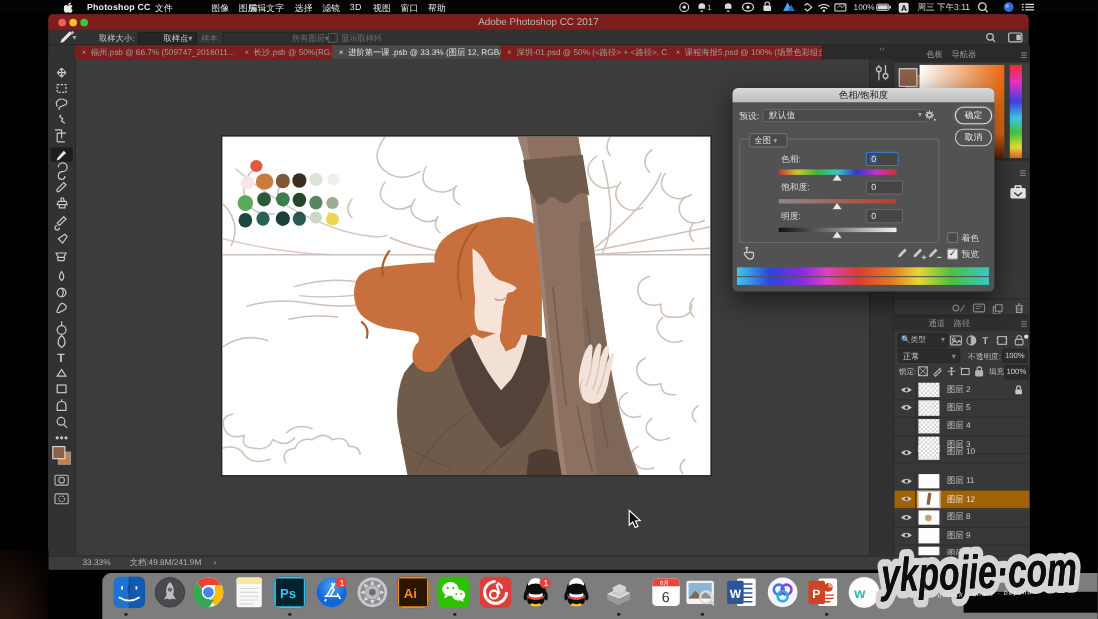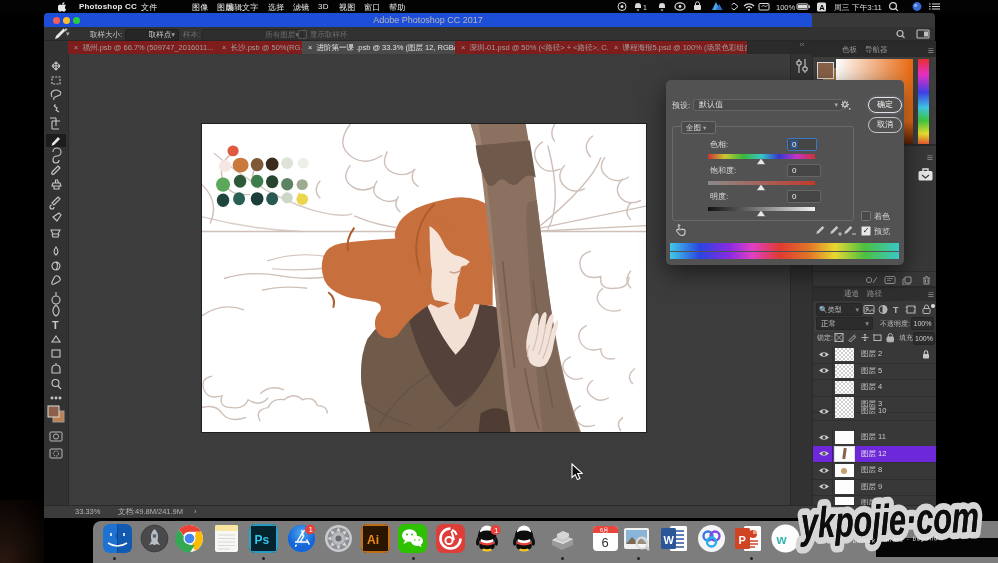--- a/index.html
+++ b/index.html
@@ -4,21 +4,21 @@
 <style>
   html,body{margin:0;padding:0;}
   body{width:998px;height:563px;position:relative;overflow:hidden;background:#000;
        font-family:"Liberation Sans",sans-serif;}
   .abs{position:absolute;}
   
   #menubar{left:0;top:0;width:998px;height:13px;background:#030303;color:#ececec;font-size:8px;}
   #menubar .mi{position:absolute;top:2px;white-space:nowrap;letter-spacing:0.2px;}
   
   #pswin{left:44px;top:13px;width:891px;height:504px;background:#383838;border-radius:4px 4px 0 0;}
-  #titlebar{left:0;top:0;width:768px;height:14px;background:#1d4ed8;border-radius:4px 4px 0 0;
+  #titlebar{left:0;top:0;width:891px;height:14px;background:#7f1d1d;border-radius:4px 4px 0 0;
             border-bottom:1px solid #2c2c2c;}
   .tl{position:absolute;top:4px;width:7px;height:7px;border-radius:50%;}
   #titletext{position:absolute;left:0;top:2px;width:100%;text-align:center;color:#b8b8b8;font-size:9px;}
   #optbar{left:0;top:14px;width:891px;height:13px;background:#323232;border-bottom:1px solid #272727;text-align:right;}
   #tabbar{left:0;top:28px;width:746px;height:13px;background:#2b2b2b;}
   .tab{position:absolute;top:0;height:13px;background:#7f1d1d;color:#9f9f9f;font-size:7.5px;
        line-height:13px;white-space:nowrap;overflow:hidden;border-right:1px solid #252525;padding-left:6px;}
   .tab.active{background:#4a4a4a;color:#e3e3e3;}
   
   #mainarea{left:0;top:41px;width:746px;height:451px;background:#3c3c3c;}
@@ -463,21 +463,21 @@
           </div>
         <div class="lrow" style="top:83px;">
             <svg class="leye" viewBox="0 0 10 7">
               <path d="M0 3.5 Q5 -1 10 3.5 Q5 8 0 3.5z" fill="#c9c9c9"></path>
               <circle cx="5" cy="3.5" r="1.5" fill="#383838"></circle>
             </svg>
             <div class="ldiv"></div>
             <div class="lthumb" style="background:#fdfdfd;"></div>
             <div class="lname">图层 11</div>
           </div>
-        <div class="lrow" style="top:99.6px;background:#6d28d9;">
+        <div class="lrow" style="top:99.6px;background:#a16207;">
             <svg class="leye" viewBox="0 0 10 7">
               <path d="M0 3.5 Q5 -1 10 3.5 Q5 8 0 3.5z" fill="#c9c9c9"></path>
               <circle cx="5" cy="3.5" r="1.5" fill="#53504e"></circle>
             </svg>
             <div class="ldiv"></div>
             <div class="lthumb" style="outline:1px solid #ddd;background:#fdfdfd;">
               <div style="position:absolute;left:8px;top:1px;width:3px;height:11px;background:#8a6148;transform:rotate(8deg);"></div>
             </div>
             <div class="lname" style="color:#e8e8e8;">图层 12</div>
           </div>
@@ -514,20 +514,21 @@
     </div>
   </div>
   <div id="statusbar" class="abs">
     <span style="position:absolute;left:31px;">33.33%</span>
     <span style="position:absolute;left:74px;">文档:49.8M/241.9M</span>
     <span style="position:absolute;left:150px;">›</span>
   </div>
 </div>
 
 <div id="dialog" class="abs">
+  <div id="dlgtitle">色相/饱和度</div>
   <span class="abs" style="left:6px;top:20px;color:#d8d8d8;font-size:8px;">预设:</span>
   <div class="abs" style="left:27px;top:19px;width:143px;height:10px;background:#4a4a4a;border:1px solid #646464;border-radius:2px;color:#ddd;font-size:8px;line-height:10px;padding-left:5px;">默认值<span style="float:right;margin-right:4px;color:#aaa;font-size:7px;">▾</span></div>
   <svg class="abs" style="left:174px;top:19px;" width="11" height="11" viewBox="0 0 11 11">
     <circle cx="5" cy="5.5" r="2" fill="none" stroke="#cfcfcf" stroke-width="1.2"></circle>
     <g stroke="#cfcfcf" stroke-width="1.1">
         <path d="M5 1.5 v1.6 M5 7.9 v1.6 M1 5.5 h1.6 M7.4 5.5 h1.6 M2.2 2.7 l1.1 1.1 M6.7 6.7 l1.1 1.1 M7.8 2.7 l-1.1 1.1 M3.3 6.7 l-1.1 1.1"></path>
       </g>
     <circle cx="9.8" cy="9.8" r="0.9" fill="#cfcfcf"></circle>
   </svg>
   <div class="abs" style="left:202px;top:17px;width:32px;height:14px;border:1.4px solid #e2e2e2;border-radius:8px;color:#f0f0f0;font-size:8px;text-align:center;line-height:14px;box-shadow:0 0 3px rgba(170,200,255,0.35);">确定</div>

